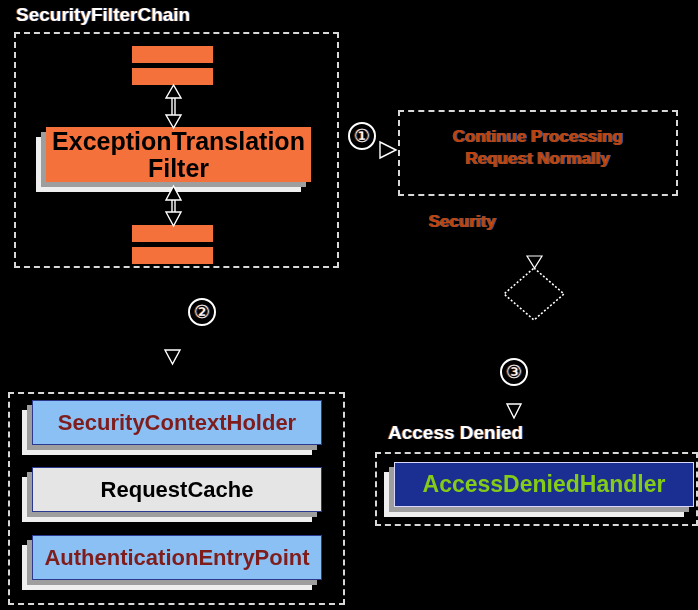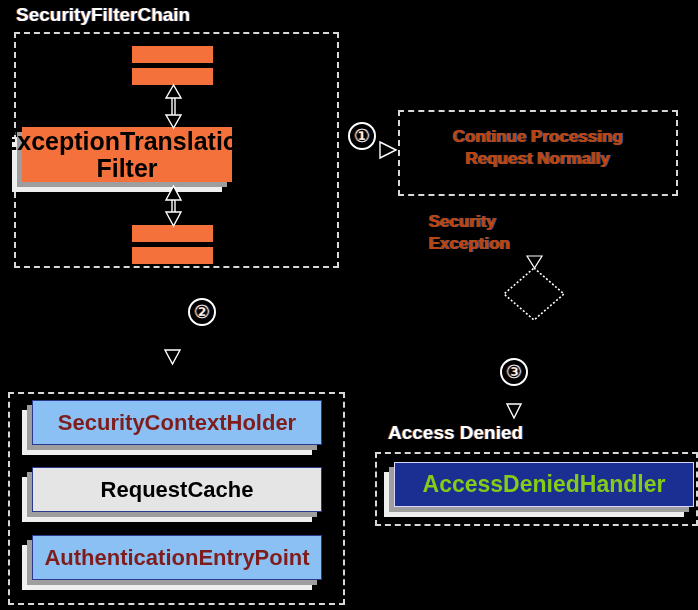--- a/index.html
+++ b/index.html
@@ -147,21 +147,21 @@
 
 <div id="canvas">
 
   <div class="group-title" style="left:16px; top:4px;text-align:center;">SecurityFilterChain</div>
 
   <div class="group-box" style="left:14px; top:32px; width:325px; height:236px;"></div>
 
   <div class="bar-orange" style="left:132px; top:46px; width:81px; height:17px;"></div>
   <div class="bar-orange" style="left:132px; top:68px; width:81px; height:17px;"></div>
 
-  <div class="stack" style="left:22px; top:127px; width:210px; height:55px;">
+  <div class="stack" style="left:46px; top:127px; width:265px; height:55px;">
     <div class="lay-white"></div>
     <div class="lay-gray"></div>
     <div class="face orange">
       <div>
         <div>ExceptionTranslation</div>
         <div>Filter</div>
       </div>
     </div>
   </div>
 
@@ -172,21 +172,20 @@
   </div>
   <div class="edge-label" style="left:412px; top:126px; width:252px; text-align:center;">
     <div>Continue Processing</div>
     <div>Request Normally</div>
   </div>
 
   <div class="circle-num" style="left:348px; top:122px;">①</div>
 
   <div class="edge-label" style="left:429px; top:211px;">
     <div>Security</div>
-    <div>Exception</div>
   </div>
 
   <div class="circle-num" style="left:188px; top:298px;">②</div>
 
   <div class="circle-num" style="left:500px; top:358px;">③</div>
 
 
   <div class="group-box" style="left:8px; top:392px; width:337px; height:213px;"></div>
 
   <div class="stack" style="left:32px; top:400px; width:290px; height:45px;">

